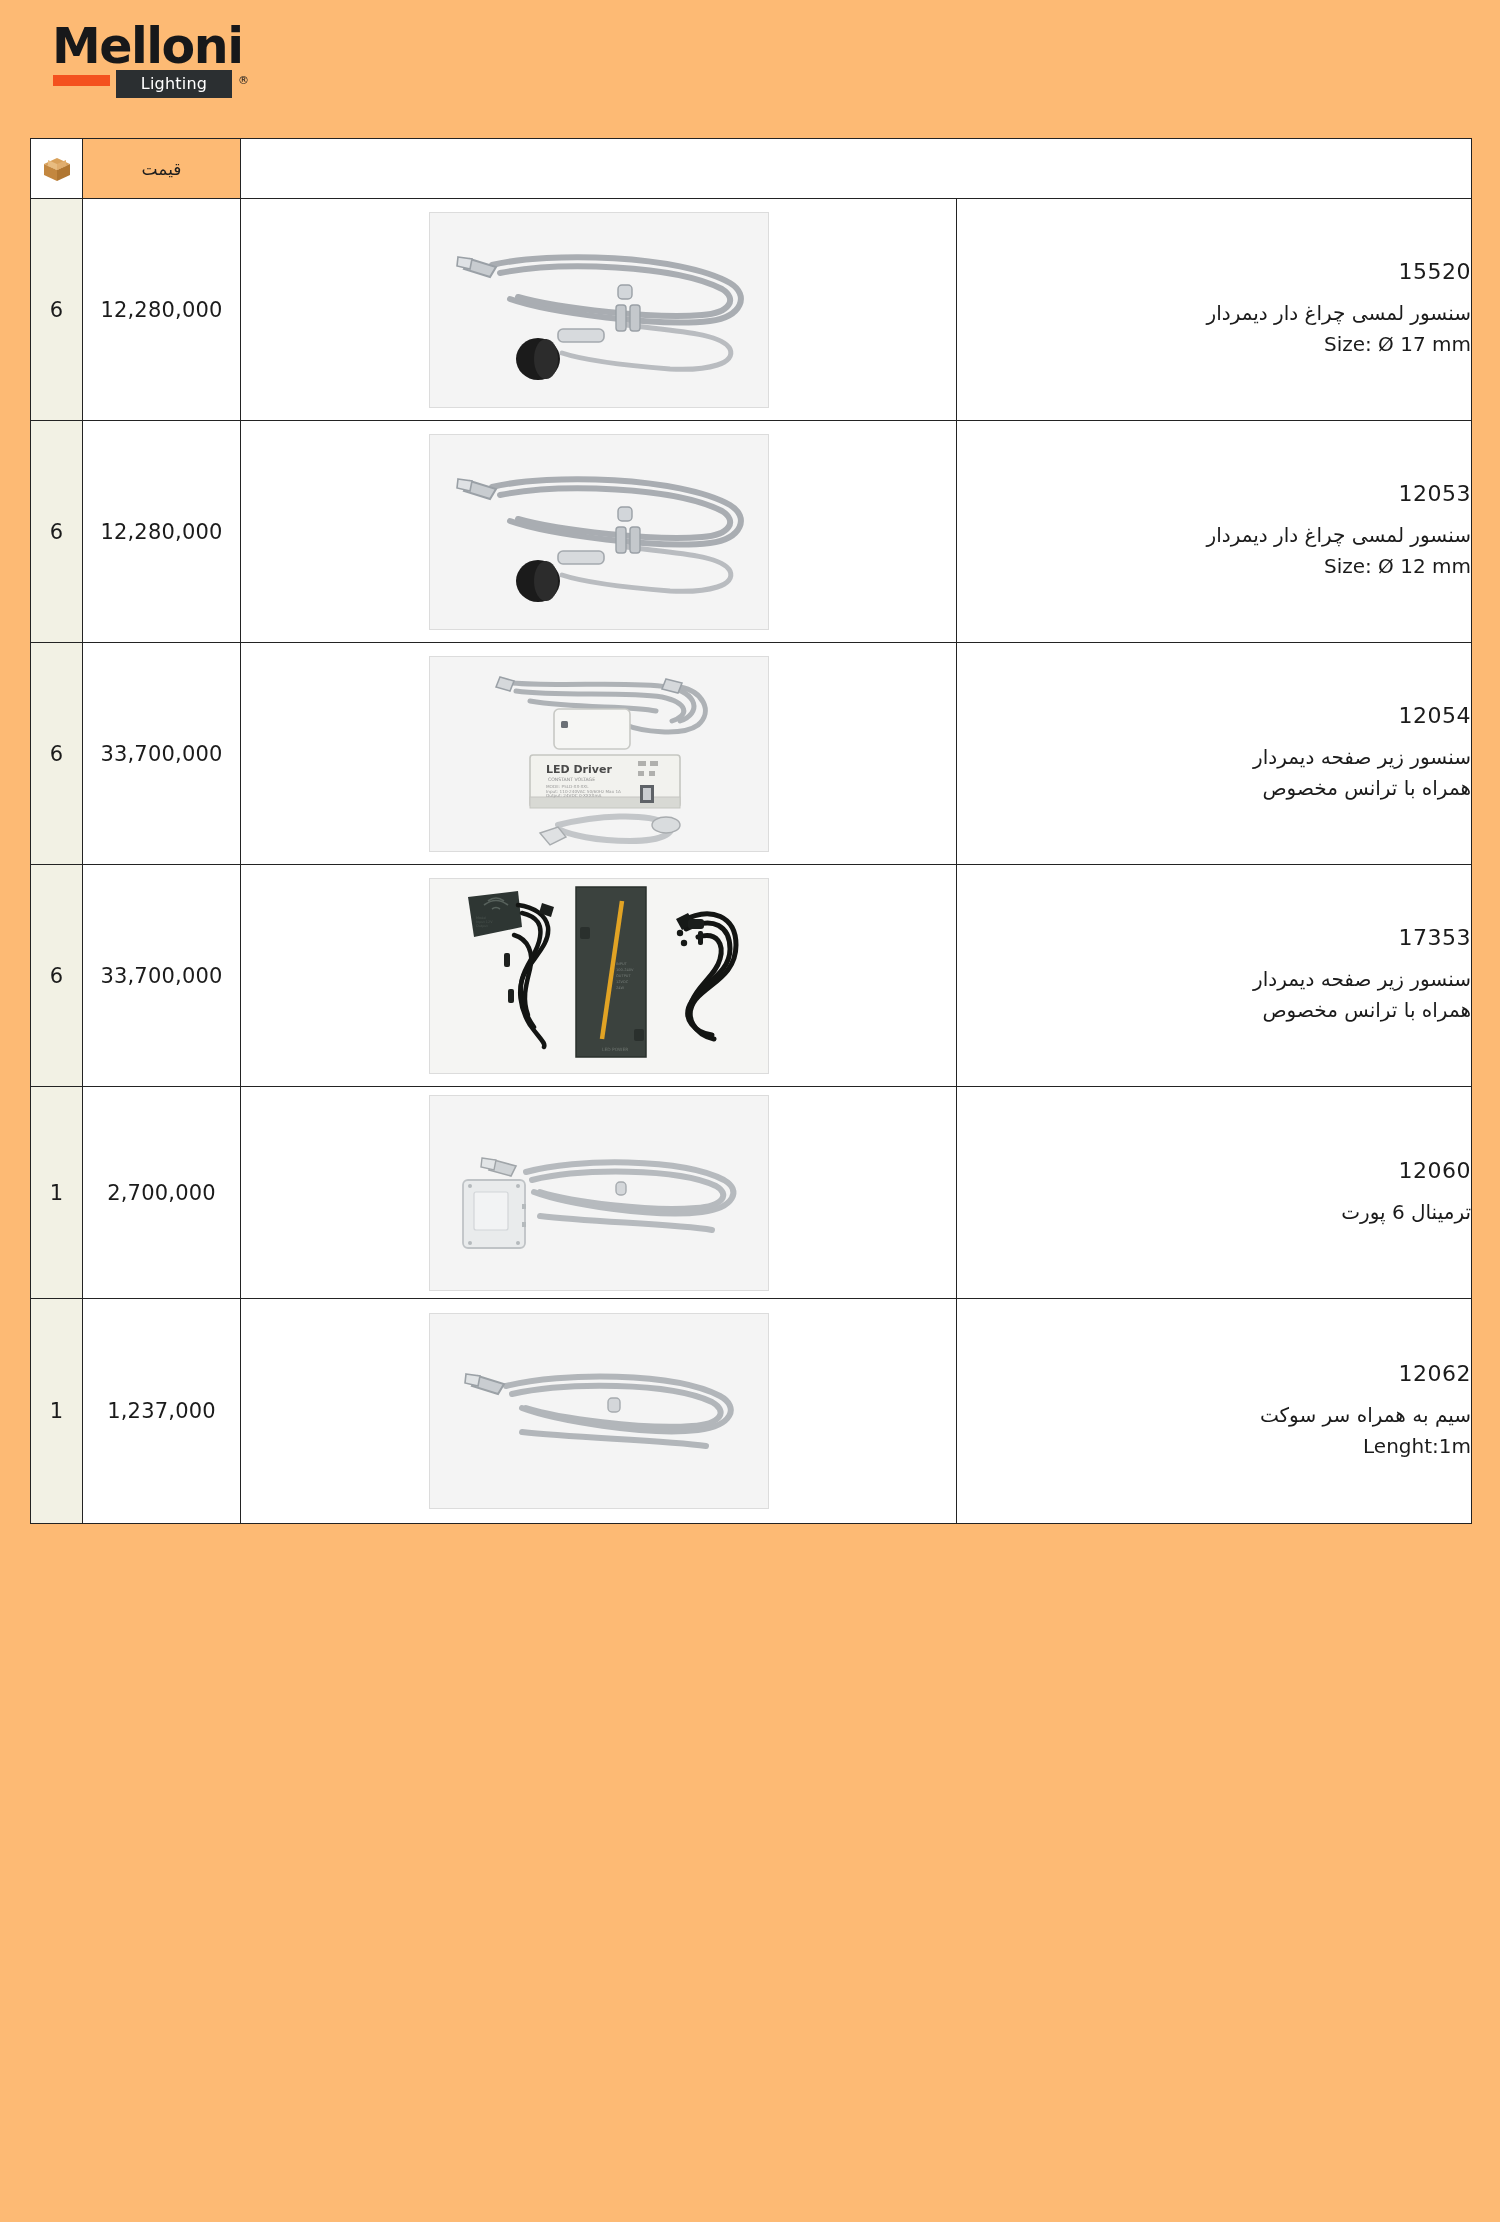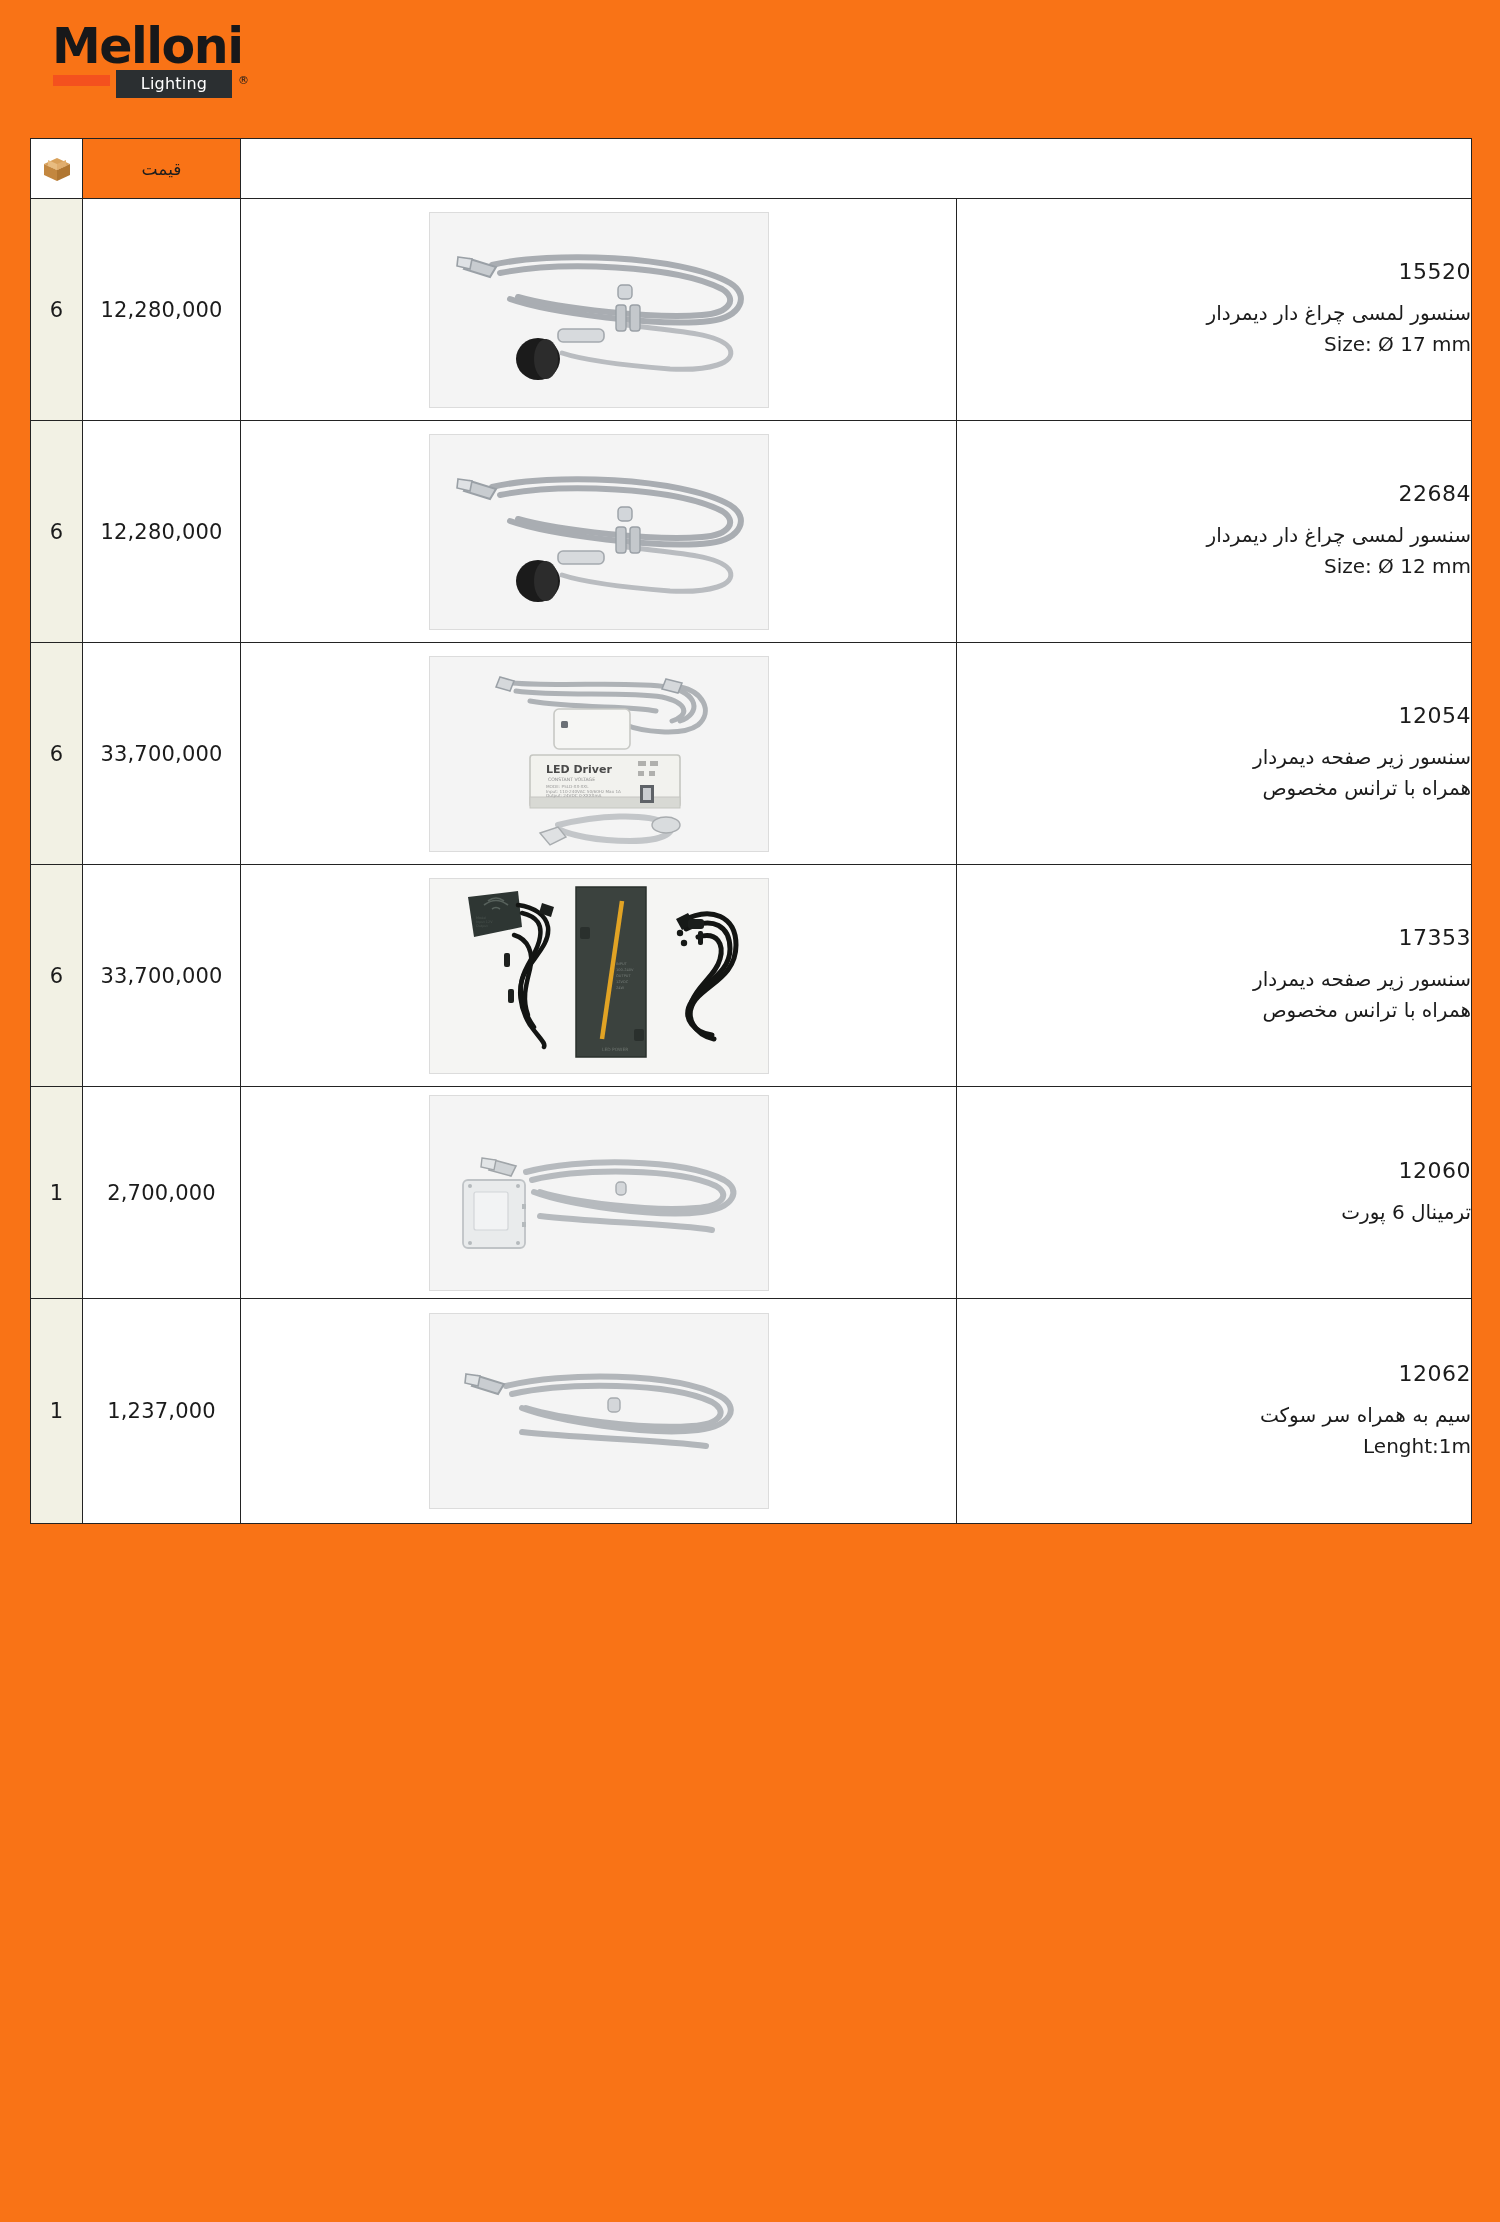--- a/index.html
+++ b/index.html
@@ -5,21 +5,21 @@
   * { box-sizing: border-box; }
   html, body {
     margin: 0; padding: 0;
     background: #ffffff;
     font-family: "DejaVu Sans", "Liberation Sans", sans-serif;
   }
   .page {
     width: 1500px;
     height: 2222px;
     position: relative;
-    background: #f97316;
+    background: #fdba74;
     overflow: hidden;
     padding-left: 32px;
   }
 
   
   .logo-block {
     position: absolute;
     left: 52px;
     top: 22px;
     width: 260px;
@@ -250,21 +250,21 @@
     <rect x="128" y="116" width="46" height="13" rx="5" fill="#d7dadd" stroke="#a4a9ae" stroke-width="1.6"></rect>
     <ellipse cx="108" cy="146" rx="22" ry="21" fill="#1b1b1b"></ellipse>
     <ellipse cx="116" cy="146" rx="12" ry="20" fill="#2c2c2c"></ellipse>
     <rect x="186" y="92" width="10" height="26" rx="3" fill="#c4c8cc" stroke="#9aa0a6" stroke-width="1.4"></rect>
     <rect x="200" y="92" width="10" height="26" rx="3" fill="#c4c8cc" stroke="#9aa0a6" stroke-width="1.4"></rect>
     <rect x="188" y="72" width="14" height="14" rx="4" fill="#d2d6da" stroke="#9aa0a6" stroke-width="1.4"></rect>
   </svg>
             </div>
           </td>
           <td class="row-desc">
-            <div class="code">22684</div>
+            <div class="code">12053</div>
             <div class="desc-fa">سنسور لمسی چراغ دار دیمردار</div>
             <div class="desc-lt">Size: Ø 12 mm</div>
           </td>
         </tr>
         <tr style="height: 222px;">
           <td class="row-qty">6</td>
           <td class="row-price">33,700,000</td>
           <td class="row-img">
             <div class="photo">
               <svg class="cable-svg" width="340" height="196" viewBox="0 0 340 196">

